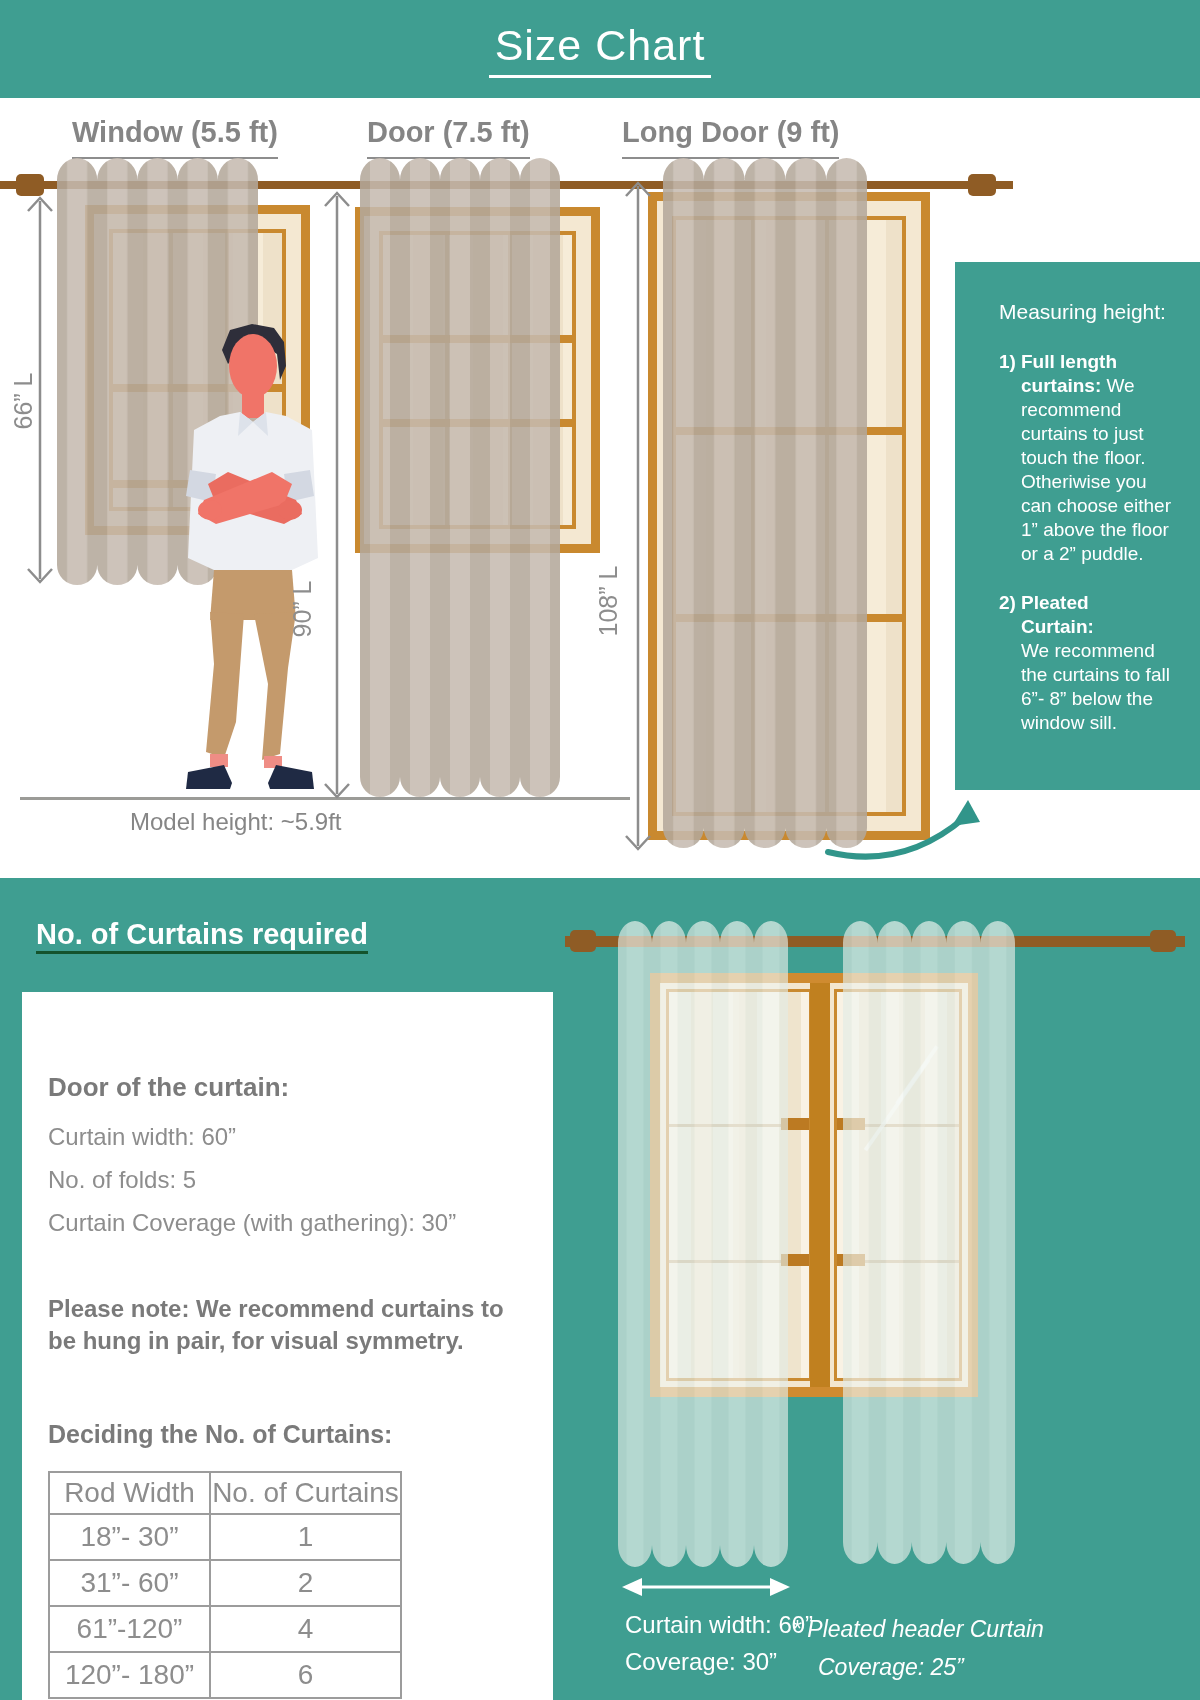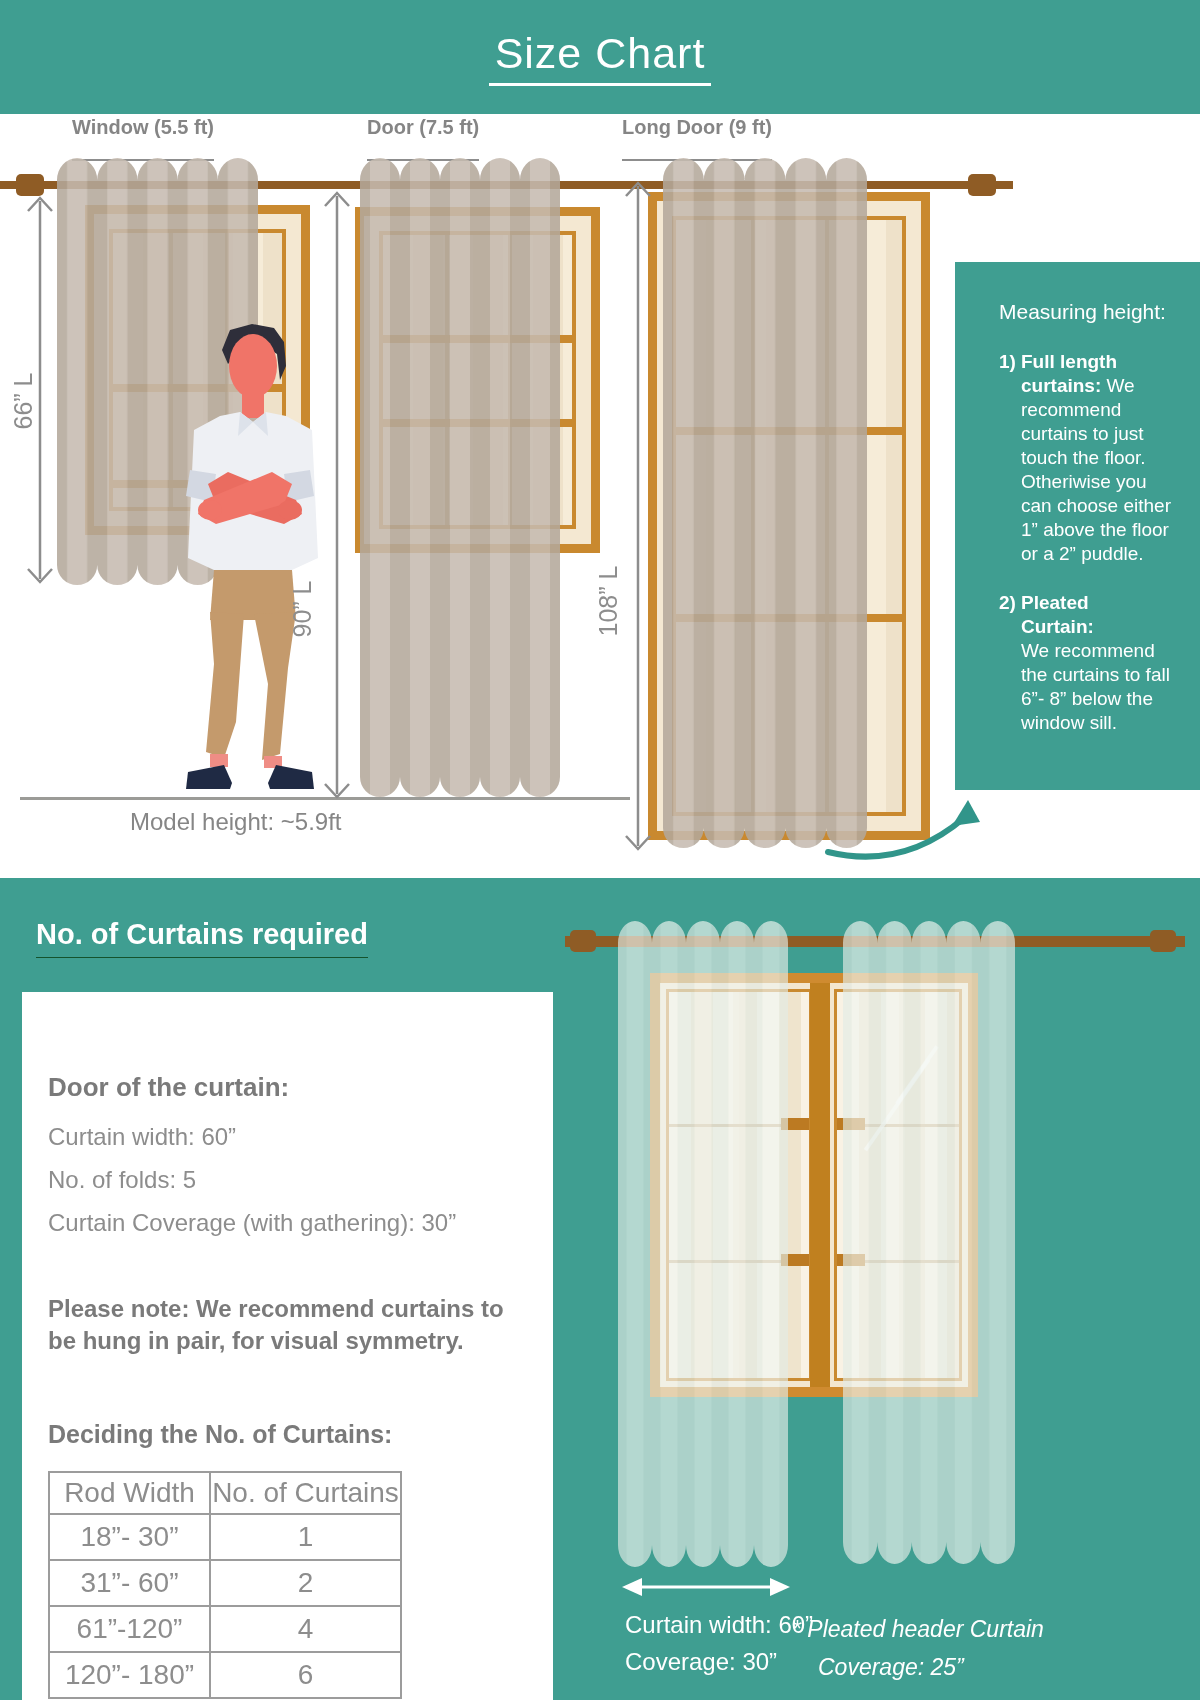--- a/index.html
+++ b/index.html
@@ -1,28 +1,28 @@
 <!DOCTYPE html>
 <html><head>
 <meta charset="utf-8">
 <style>
   html,body{margin:0;padding:0;background:#e8e8e8;}
   .page{position:relative;width:1200px;height:1700px;background:#ffffff;overflow:hidden;
         font-family:"Liberation Sans",sans-serif;}
   .abs{position:absolute;}
 
   
-  .hero{position:absolute;left:0;top:0;width:1200px;height:114px;background:#3f9e91;
+  .hero{position:absolute;left:0;top:0;width:1200px;height:98px;background:#3f9e91;
         display:flex;align-items:center;justify-content:center;}
   .hero h1{margin:0;color:#ffffff;font-size:43px;font-weight:normal;letter-spacing:1px;
         border-bottom:3px solid #ffffff;padding:0 6px 5px 6px;}
 
   
-  .cat-label{position:absolute;color:#858585;font-weight:bold;font-size:20px;
-        border-bottom:2.5px solid #8d8d8d;padding-bottom:20px;white-space:nowrap;}
+  .cat-label{position:absolute;color:#858585;font-weight:bold;font-size:29px;
+        border-bottom:2.5px solid #8d8d8d;padding-bottom:8px;white-space:nowrap;}
 
   .rod{position:absolute;background:#8f5c25;}
   .finial{position:absolute;background:#8f5c25;border-radius:5px;}
 
   .winframe{position:absolute;background:#c9892f;}
   .win-mid{position:absolute;inset:9px;background:#f4e8d2;}
   .win-inner{position:absolute;inset:15px;border:4px solid #c9892f;
         background:repeating-linear-gradient(90deg,#f6ecd8 0 30px,#eee1c9 30px 60px);}
   .gridv{position:absolute;top:0;bottom:0;width:4px;background:#c9a87a;}
   .gridh{position:absolute;left:0;right:0;height:3px;background:#c9a87a;}
@@ -43,21 +43,21 @@
   .measure-box .mh-title{margin:0 0 26px 0;font-size:21px;}
   .mh-item{position:relative;padding-left:22px;font-size:19px;line-height:1.26;margin-bottom:26px;}
   .mh-item .num{position:absolute;left:0;top:0;font-weight:bold;}
   .mh-item b{font-weight:bold;}
   .pre{white-space:pre-line;display:block;}
   .blk{display:block;}
 
   
   .bottom{position:absolute;left:0;top:878px;width:1200px;height:822px;background:#3f9e91;}
   .bottom h2{position:absolute;left:36px;top:40px;margin:0;color:#ffffff;font-size:29px;
-        border-bottom:1px solid #14532d;padding-bottom:6px;white-space:nowrap;}
+        border-bottom:3px solid #14532d;white-space:nowrap;}
   .card{position:absolute;left:22px;top:114px;width:531px;height:708px;background:#ffffff;
         box-sizing:border-box;padding:80px 30px 0 26px;color:#8d8d8d;}
   .card h3{margin:0 0 20px 0;font-size:26px;color:#7a7a7a;}
   .card p{margin:0 0 15px 0;font-size:24px;}
   .card .note{margin-top:56px;width:460px;font-weight:bold;color:#7a7a7a;line-height:1.35;}
   .card .tbl-title{margin-top:62px;margin-bottom:22px;font-size:25px;}
   table.cnt{border-collapse:collapse;}
   table.cnt th,table.cnt td{border:2px solid #9c9c9c;text-align:center;color:#8d8d8d;
         font-size:28px;font-weight:normal;}
   table.cnt th{width:157px;height:38px;}

